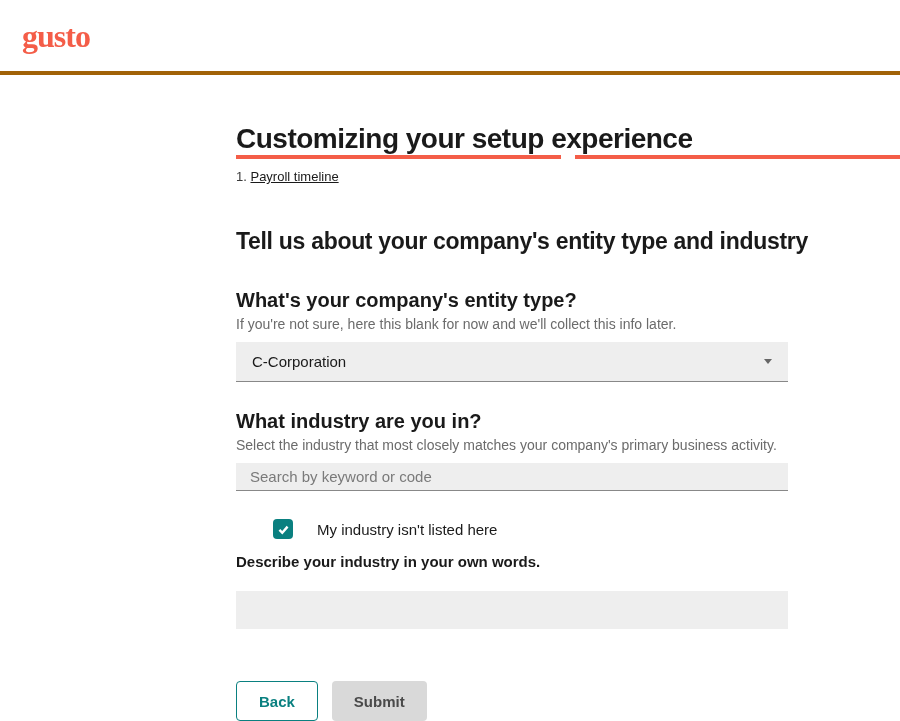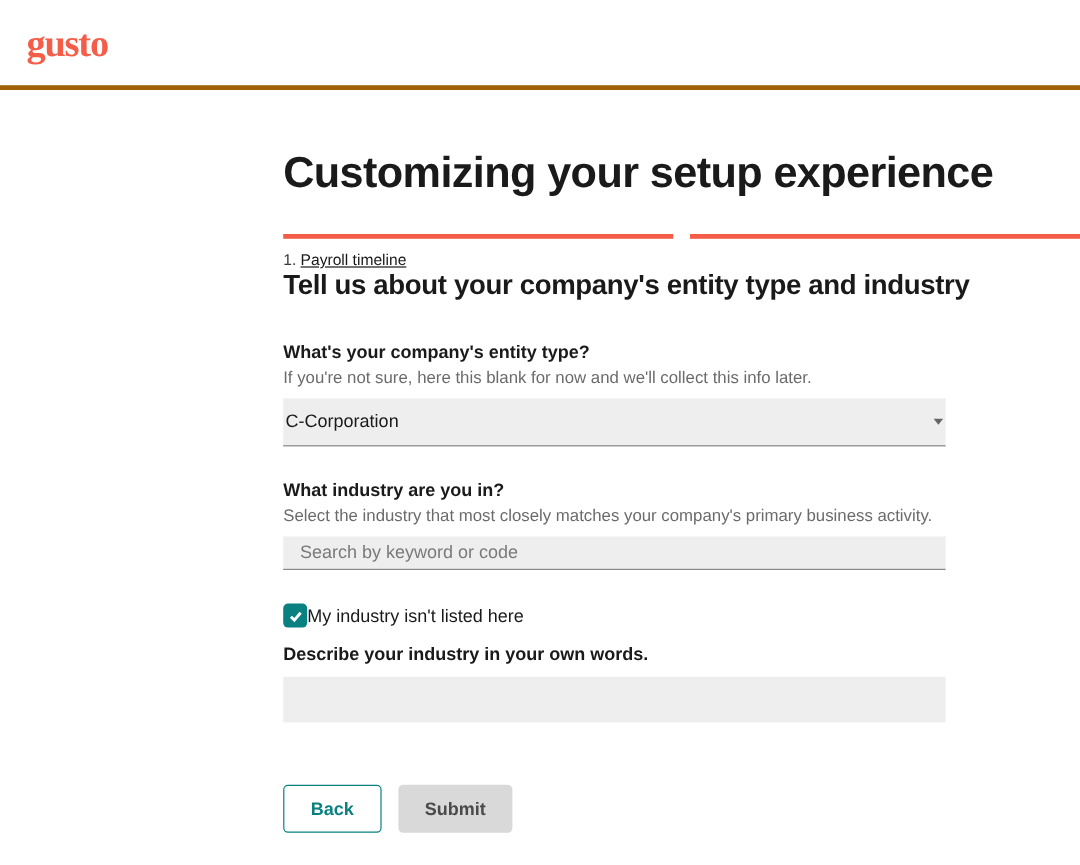--- a/index.html
+++ b/index.html
@@ -22,29 +22,29 @@
       font-weight: 700;
       font-size: 32px;
       letter-spacing: -1px;
       font-family: Georgia, "Times New Roman", serif;
     }
     .main {
       padding: 48px 0 40px 236px;
       width: 900px;
     }
     .page-title {
-      font-size: 36px;
-      font-weight: 700;
-      color: #1a1a1a;
-      margin-bottom: 30px;
+      font-size: 28px;
+      font-weight: 700;
+      color: #1a1a1a;
       letter-spacing: -0.5px;
     }
     .progress {
       display: flex;
       gap: 14px;
+      margin-bottom: 44px;
     }
     .progress-step {
       flex: 1;
     }
     .progress-bar {
       height: 4px;
       background: #f45d48;
       margin-bottom: 10px;
     }
     .progress-step-2 .progress-bar {
@@ -62,38 +62,38 @@
       font-size: 23px;
       font-weight: 700;
       margin-bottom: 34px;
       letter-spacing: -0.3px;
     }
     .field-group {
       margin-bottom: 28px;
       max-width: 552px;
     }
     .field-label {
-      font-size: 15px;
+      font-size: 20px;
       font-weight: 700;
       color: #1a1a1a;
       margin-bottom: 4px;
     }
     .field-hint {
       font-size: 14px;
       color: #6b6b6b;
       margin-bottom: 10px;
     }
     .select-wrap {
       position: relative;
       background: #eeeeee;
       border-bottom: 1px solid #888;
       height: 40px;
       display: flex;
       align-items: center;
-      padding: 0 2px;
+      padding: 0 16px;
       cursor: pointer;
     }
     .select-value {
       font-size: 15px;
       color: #1a1a1a;
       flex: 1;
     }
     .caret {
       width: 0;
       height: 0;
@@ -111,22 +111,23 @@
       font-size: 15px;
       color: #1a1a1a;
       outline: none;
     }
     .text-input::placeholder {
       color: #7a7a7a;
     }
     .checkbox-row {
       display: flex;
       align-items: center;
-      gap: 0;
+      gap: 24px;
       margin-bottom: 14px;
+      margin-left: 37px;
     }
     .checkbox {
       width: 20px;
       height: 20px;
       background: #0a8080;
       border-radius: 4px;
       display: flex;
       align-items: center;
       justify-content: center;
       cursor: pointer;
@@ -140,21 +141,21 @@
       fill: none;
     }
     .checkbox-label {
       font-size: 15px;
       color: #1a1a1a;
     }
     .describe-label {
       font-size: 15px;
       font-weight: 700;
       color: #1a1a1a;
-      margin-bottom: 10px;
+      margin-bottom: 21px;
     }
     .textarea-wrap {
       max-width: 552px;
       background: #eeeeee;
       height: 38px;
       border: none;
       margin-bottom: 52px;
     }
     .textarea {
       width: 100%;

